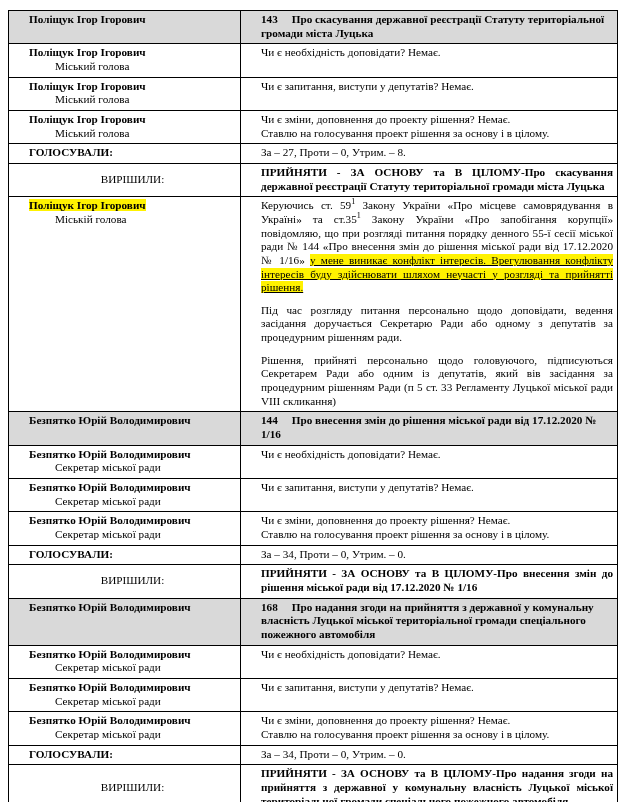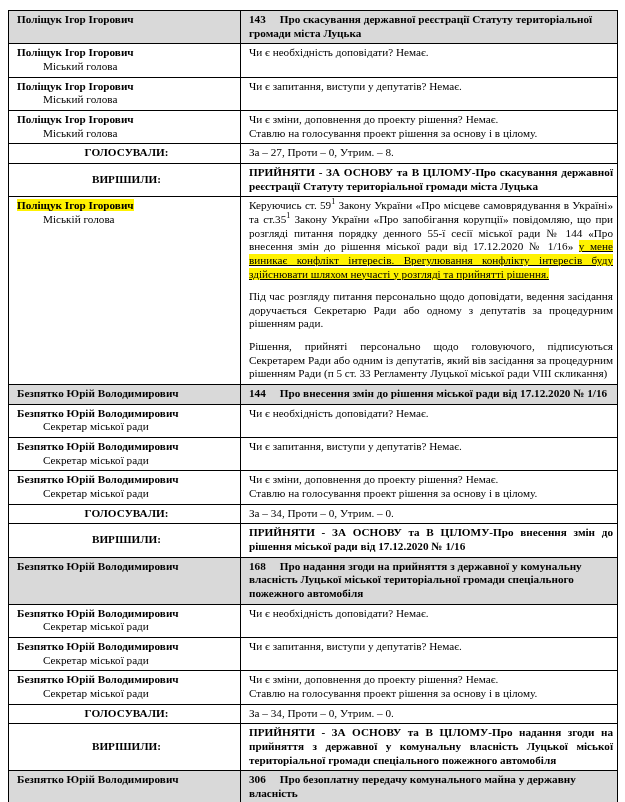--- a/index.html
+++ b/index.html
@@ -21,21 +21,21 @@
   }
   table.doc {
     width: 609px;
     border-collapse: collapse;
     table-layout: fixed;
     font-size: 11.2px;
     line-height: 1.22;
   }
   table.doc td {
     border: 1px solid #000000;
-    padding: 2px 4px 3px 8px;
+    padding: 2px 4px 3px 20px;
     vertical-align: top;
   }
   col.c-left { width: 232px; }
   col.c-right { width: 377px; }
 
   
   .speaker {
     font-weight: bold;
     white-space: nowrap;
   }
@@ -56,25 +56,25 @@
   }
   .num {
     font-weight: bold;
   }
   .num-gap {
     display: inline-block;
     width: 14px;
   }
   .label-vote {
     font-weight: bold;
-    text-align: center;
+    text-align: left;
     white-space: nowrap;
   }
   .label-dec {
-    font-weight: bold;
+    font-weight: normal;
     text-align: center;
     vertical-align: middle !important;
     white-space: nowrap;
   }
   .decision {
     font-weight: bold;
     text-align: justify;
     border-radius: 15px;
   }
   .p-block p {

